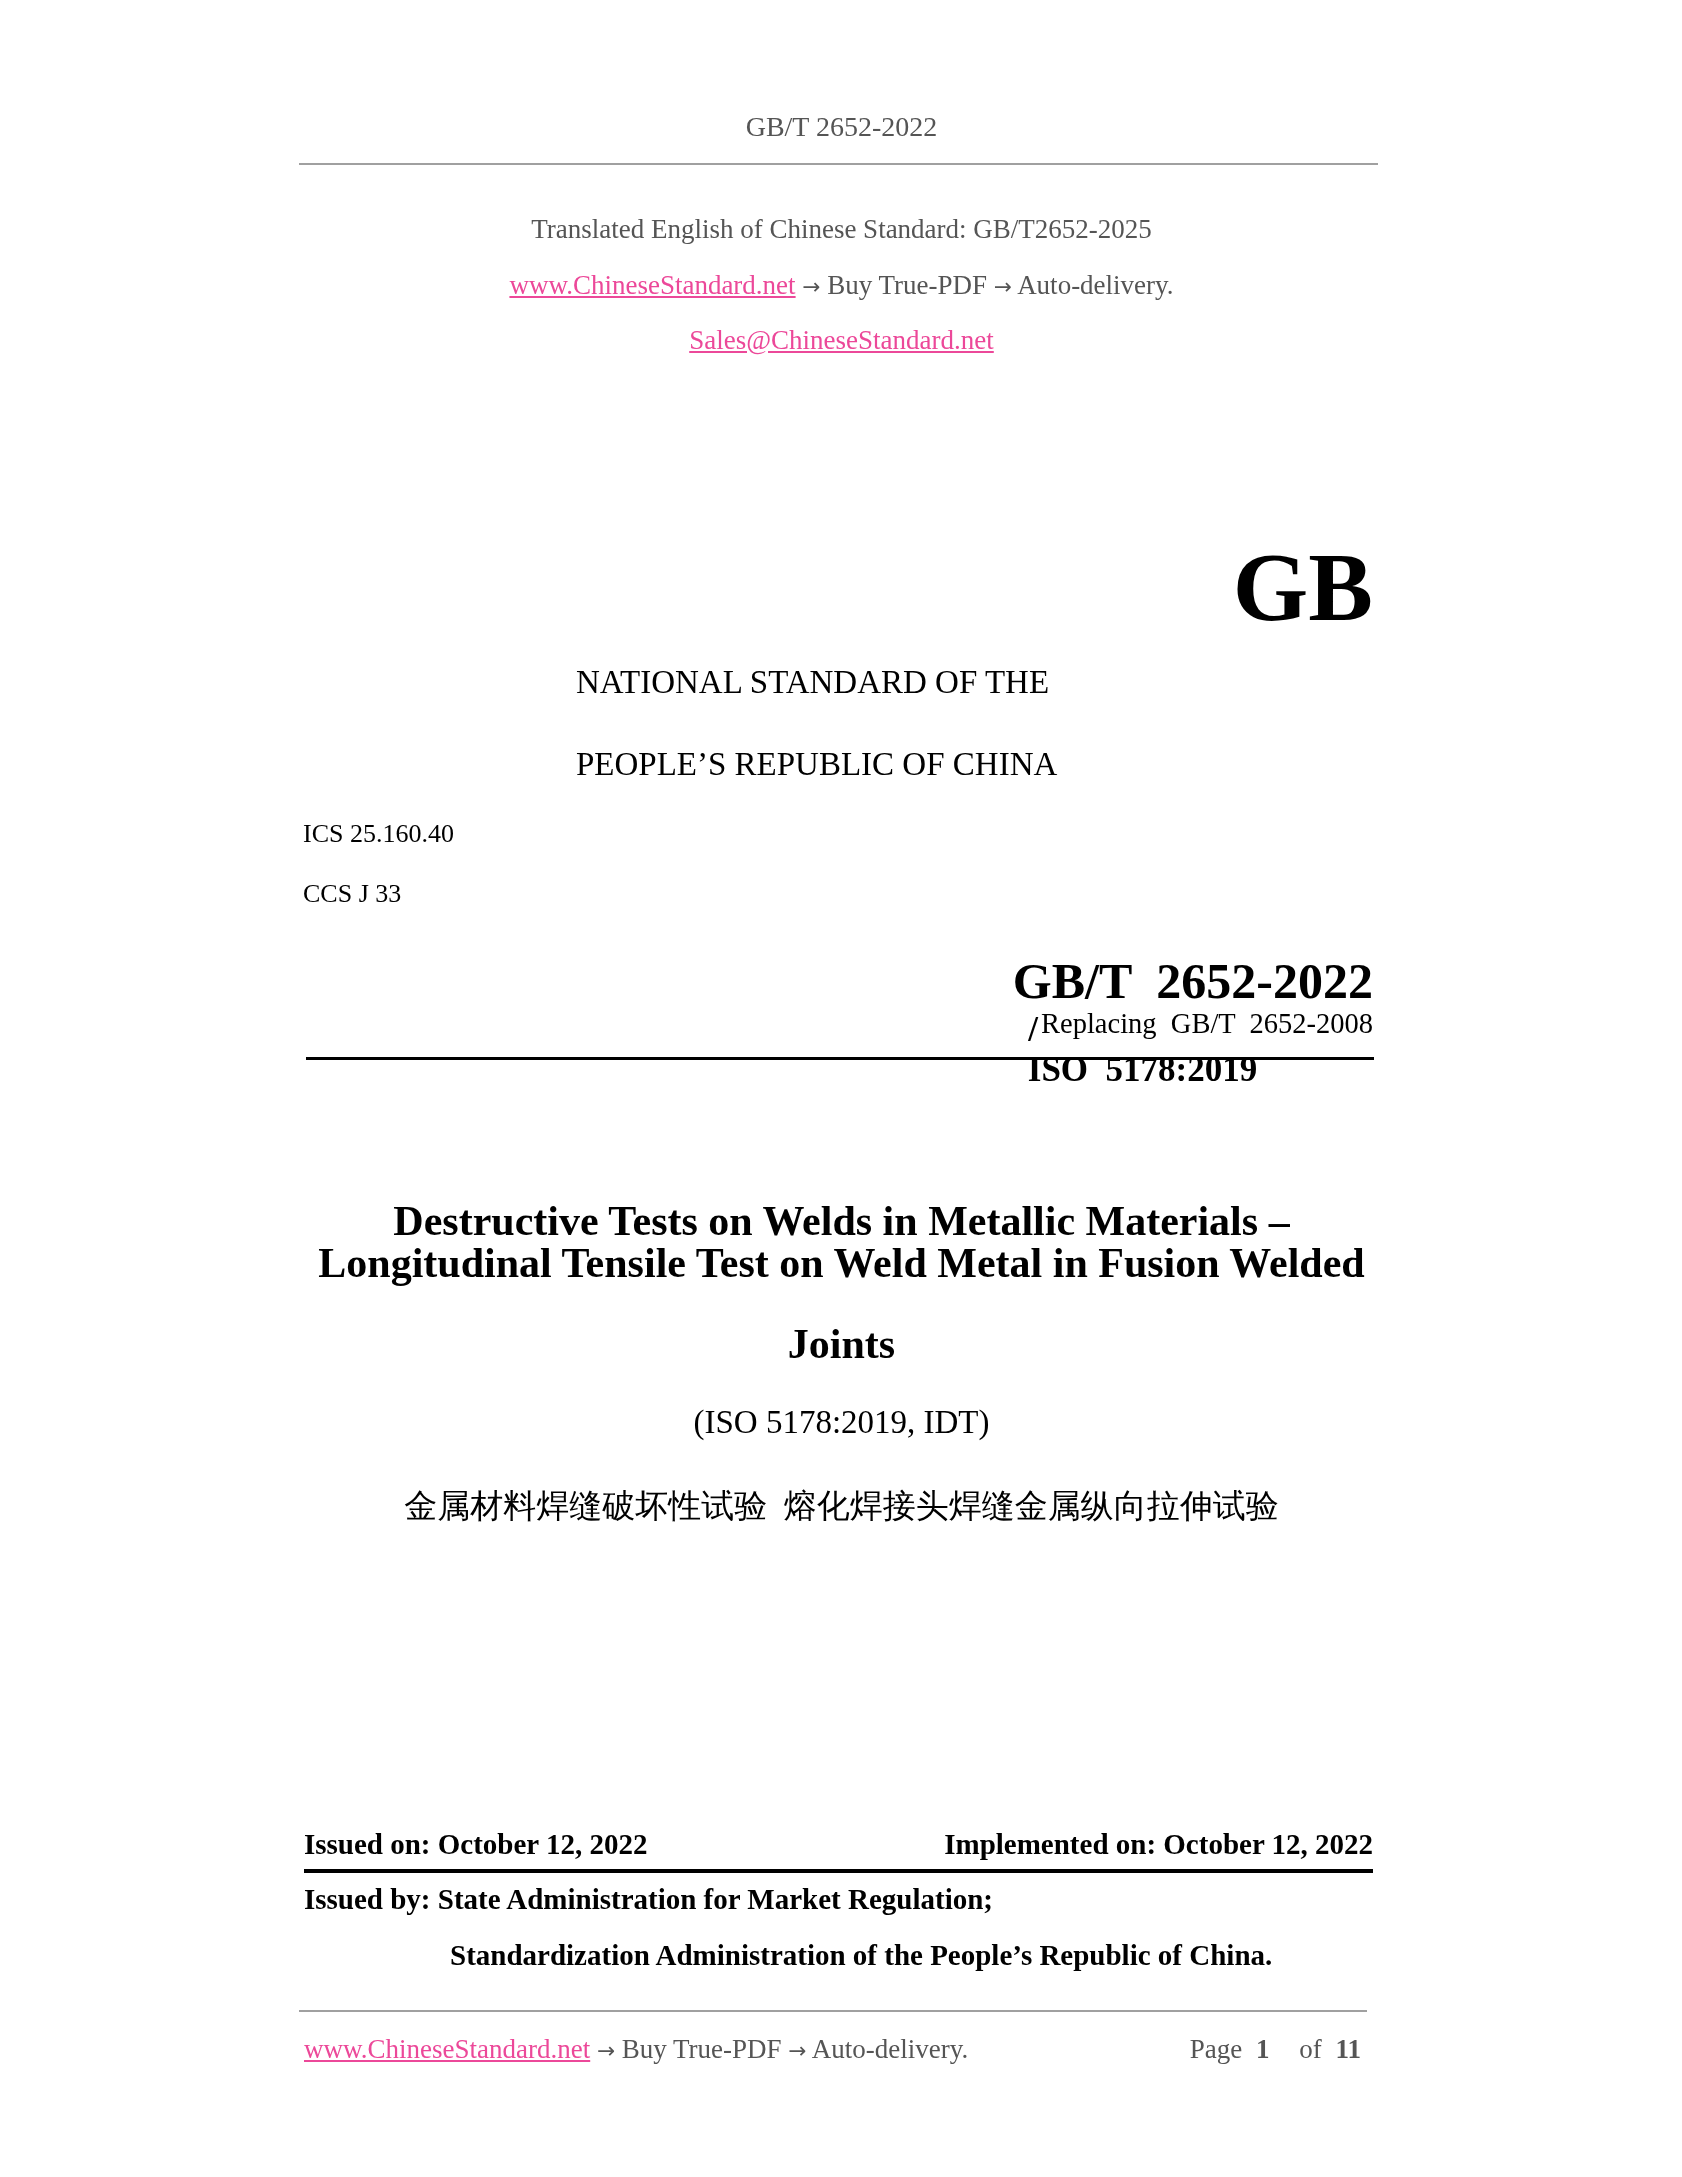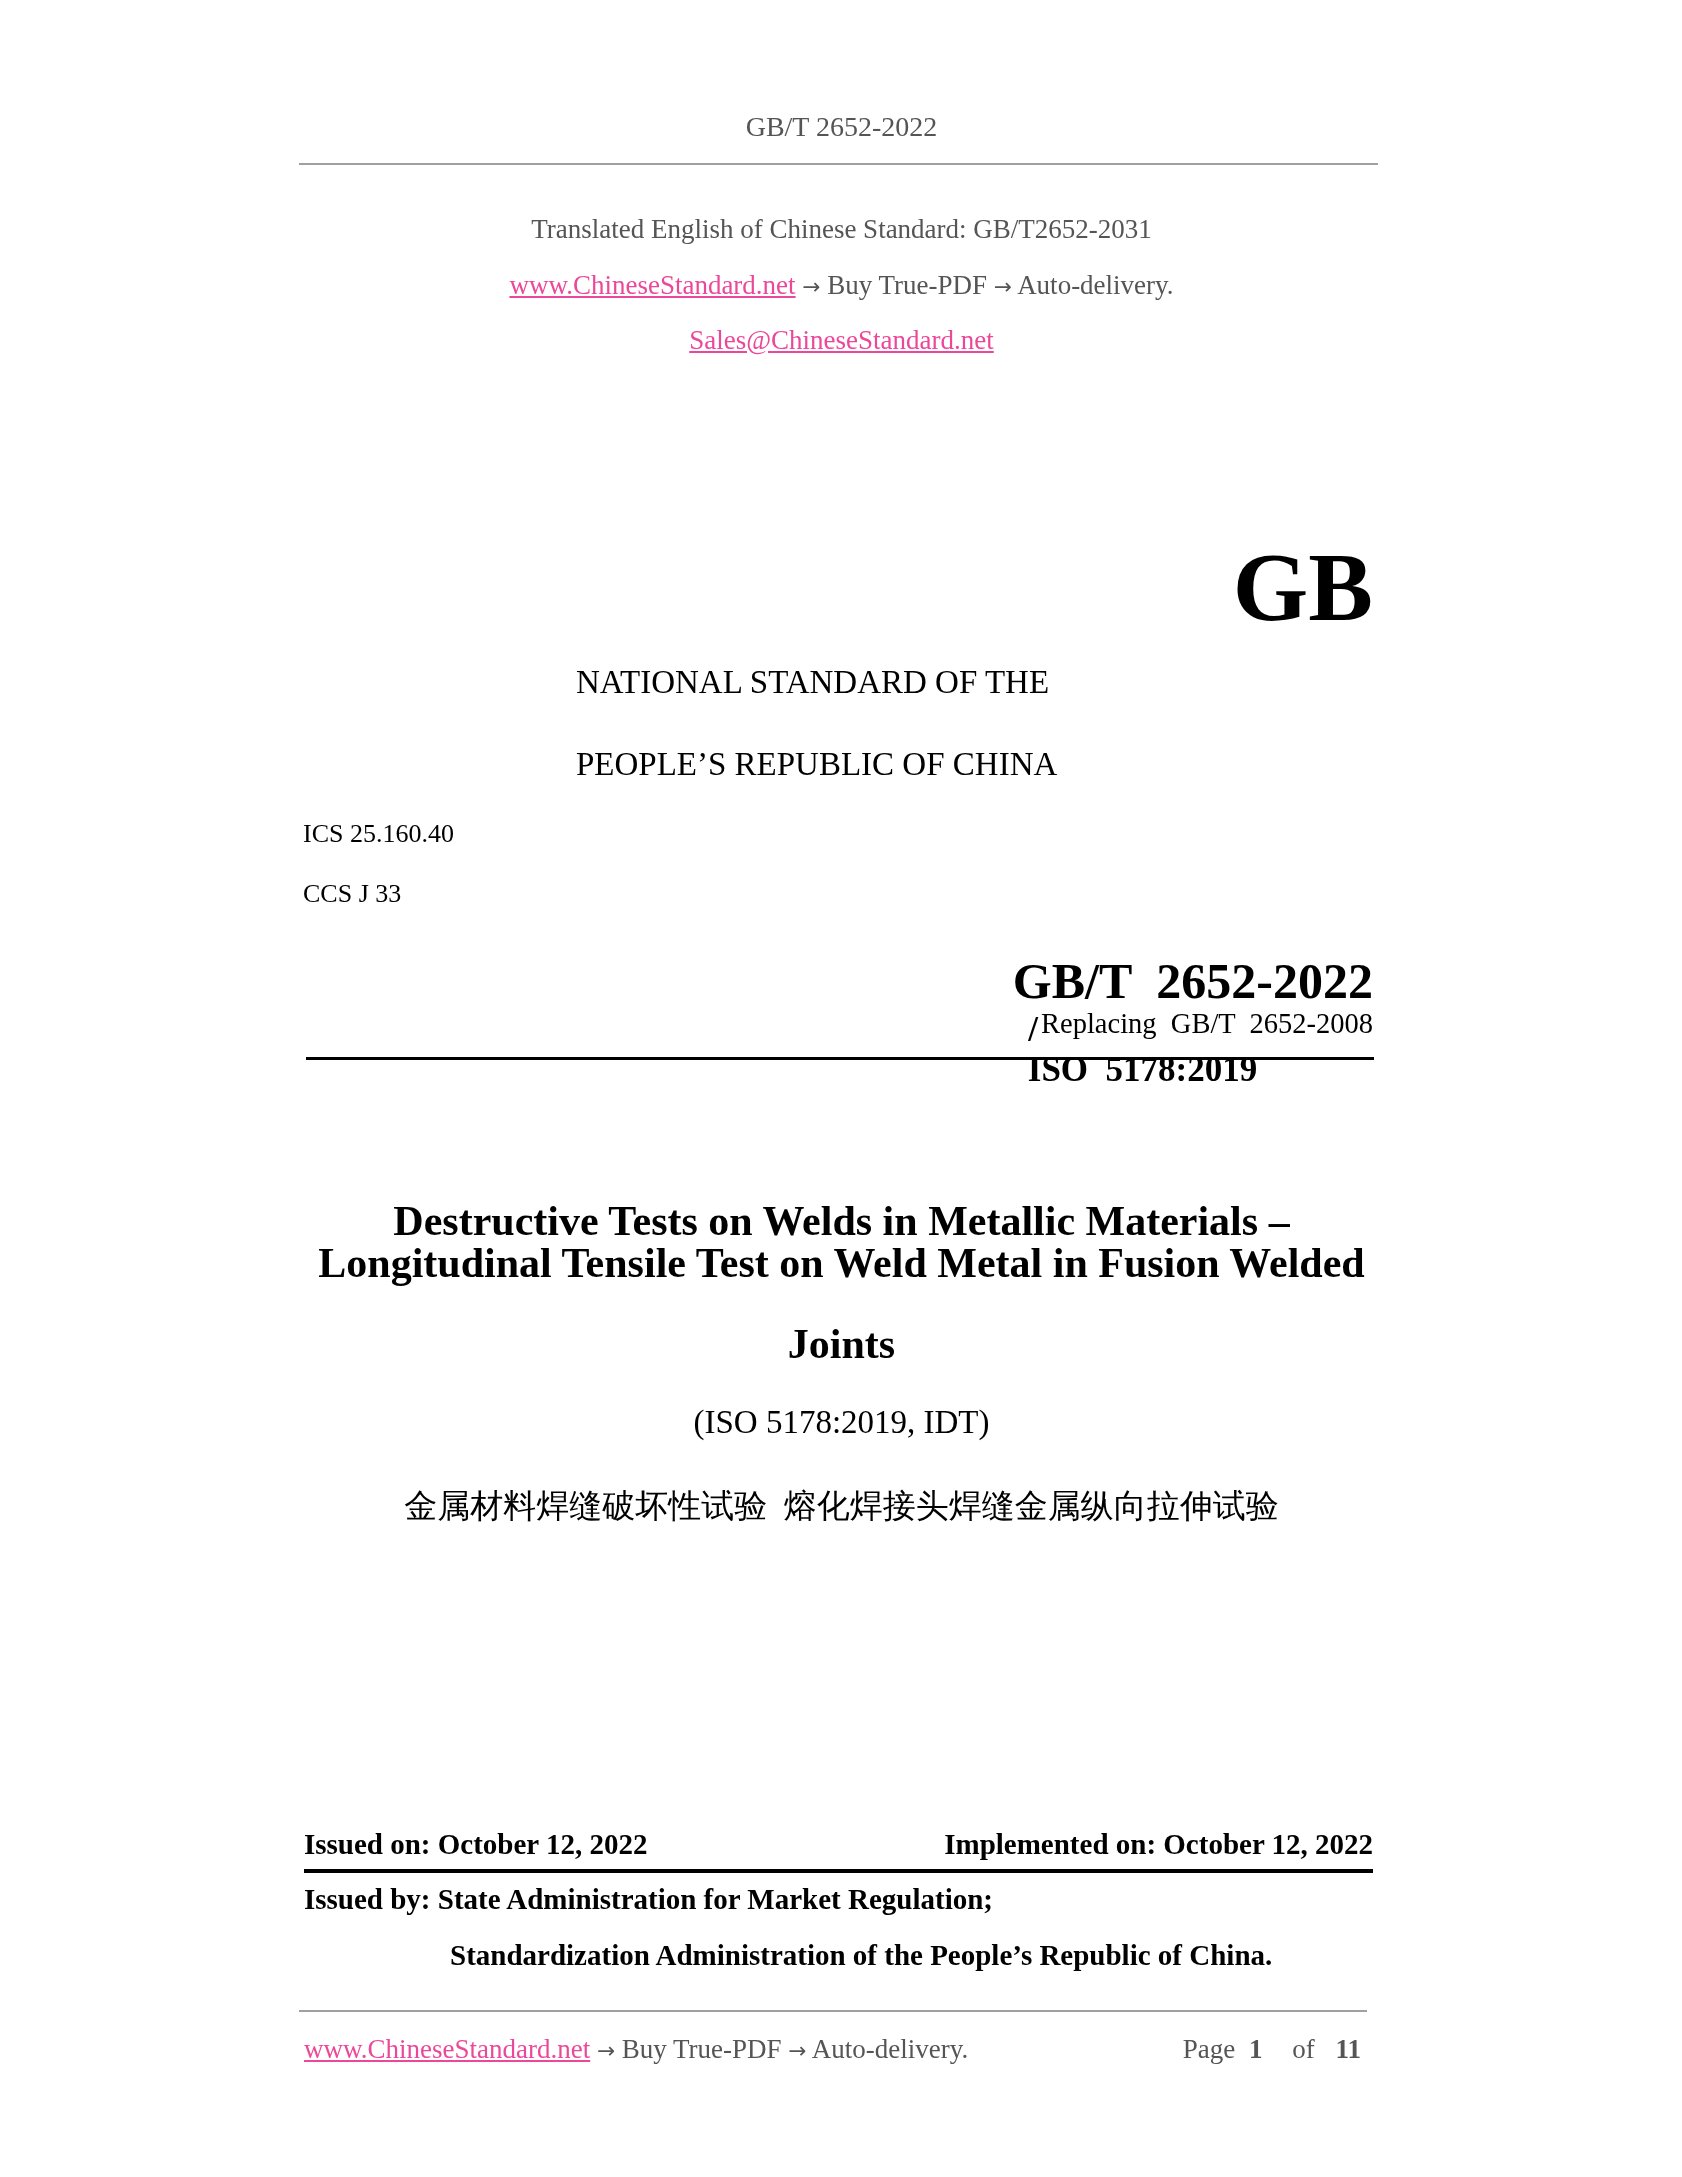--- a/index.html
+++ b/index.html
@@ -12,21 +12,21 @@
   a.link { color:#ec4899; text-decoration:underline; }
   .arrow { font-family:"DejaVu Sans",sans-serif; font-size:0.8em; }
   .bold { font-weight:bold; }
 </style>
 </head>
 <body>
 
 <div class="abs center gray" style="top:111px;font-size:28px;">GB/T 2652-2022</div>
 <div class="rule" style="left:299px;top:163px;width:1079px;height:1.7px;background:#a0a0a0;"></div>
 
-<div class="abs center gray" style="top:214px;font-size:27px;">Translated English of Chinese Standard: GB/T2652-2031</div>
+<div class="abs center gray" style="top:214px;font-size:27px;">Translated English of Chinese Standard: GB/T2652-2025</div>
 <div class="abs center gray" style="top:270px;font-size:27px;">
   <a class="link">www.ChineseStandard.net</a>
   <span class="arrow">→</span>
   <span>Buy True-PDF</span>
   <span class="arrow">→</span>
   <span>Auto-delivery.</span>
 </div>
 <div class="abs center gray" style="top:325px;font-size:27px;">
   <a class="link">Sales@ChineseStandard.net</a>
 </div>
@@ -64,15 +64,15 @@
   <a class="link">www.ChineseStandard.net</a>
   <span class="arrow">→</span>
   <span>Buy True-PDF</span>
   <span class="arrow">→</span>
   <span>Auto-delivery.</span>
 </div>
 <div class="abs gray" style="right:322px;top:2034px;font-size:27px;">
   <span>Page</span>
   <span class="bold" style="margin-left:7px;">1</span>
   <span style="margin-left:23px;">of</span>
-  <span class="bold" style="margin-left:14px;">11</span>
+  <span class="bold" style="margin-left:7px;">11</span>
 </div>
 
 
 </body></html>

